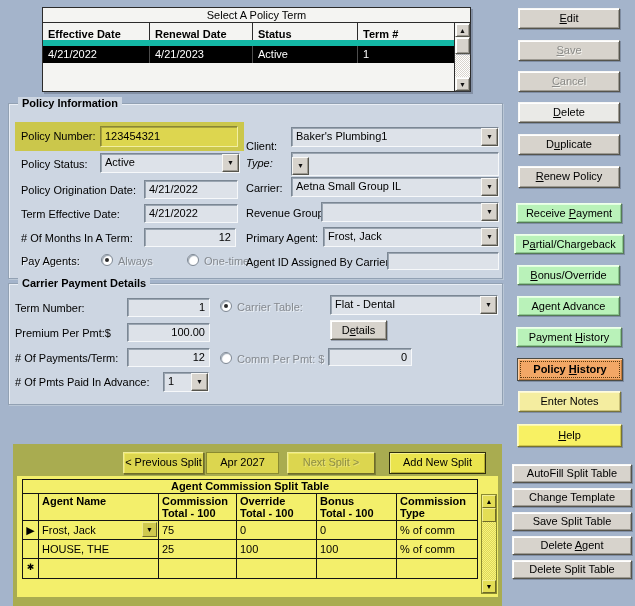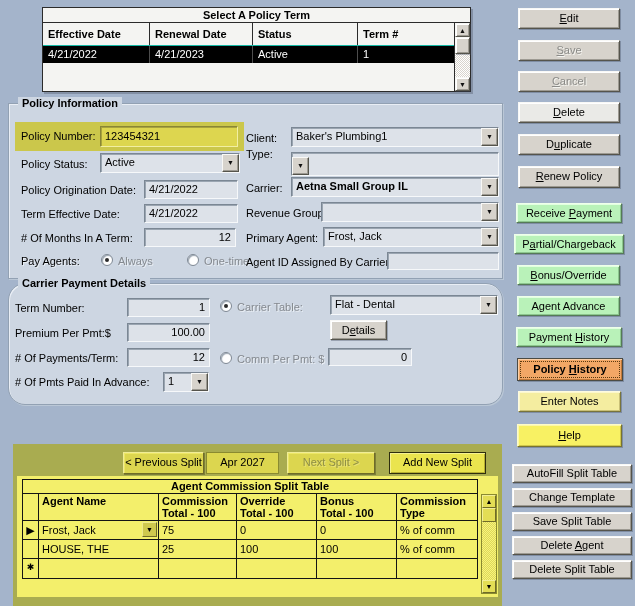--- a/index.html
+++ b/index.html
@@ -26,24 +26,24 @@
   .radio.checked::after { content:""; position:absolute; left:3px; top:3px; width:4px; height:4px;
            border-radius:50%; background:#2b2b2b; }
   .gb { position:absolute; background:#cdd6e2; border:1px solid #92a1b3;
         box-shadow:inset 1px 1px 0 #e9eef5, 1px 1px 0 #bac7d6; }
   .gb-title { position:absolute; top:-7px; left:9px; background:#cdd6e2; padding:0 4px; font-weight:bold;text-align:right; }
   u { text-decoration:underline; }
 
   
   .pt-table { position:absolute; left:42px; top:7px; width:429px; height:85px; background:#f4f4f2;
               border:1px solid #2b2b2b; box-shadow:2px 2px 0 rgba(90,100,120,.45); }
-  .pt-title { height:15px; border-bottom:1px solid #2b2b2b; text-align:center; font-weight:bold; padding-top:1px; }
+  .pt-title { height:15px; border-bottom:1px solid #2b2b2b; text-align:center; font-weight:normal; padding-top:1px; }
   .pt-main { display:flex; height:68px; }
   .pt-cols { flex:1; }
-  .pt-hrow { display:flex; height:23px; border-bottom:1px solid #14b8a6; font-weight:bold; }
+  .pt-hrow { display:flex; height:23px; border-bottom:6px solid #14b8a6; font-weight:bold; }
   .pt-hrow > div { padding:5px 0 0 5px; border-right:1px solid #2b2b2b; overflow:hidden; }
   .pt-row { display:flex; height:17px; background:#000; color:#fff; }
   .pt-row > div { padding:2px 0 0 5px; border-right:1px solid #4d4d4d; overflow:hidden; }
   .c1 { width:107px; } .c2 { width:103px; } .c3 { width:105px; } .c4 { flex:1; border-right:none !important; }
   .pt-scroll { width:16px; border-left:1px solid #2b2b2b; display:flex; flex-direction:column;
                background:repeating-conic-gradient(#ffffff 0 25%, #d8d4cd 0 50%) 0 0/2px 2px; }
   .sb-btn { height:14px; text-align:center; font-size:7px; line-height:13px; color:#111; }
   .sb-thumb { height:17px; }
   .sb-fill { flex:1; }
 
@@ -146,55 +146,55 @@
 
     <span class="lbl" style="left:12px; top:128px;"># Of Months In A Term:</span>
     <div class="field sunken num" style="left:135px; top:124px; width:92px; height:19px;">12</div>
 
     <span class="lbl dis-lbl" style="left:12px; top:151px; color:#000;">Pay Agents:</span>
     <span class="radio checked" style="left:92px; top:150px;"></span>
     <span class="lbl dis-lbl" style="left:109px; top:151px;">Always</span>
     <span class="radio" style="left:178px; top:150px;"></span>
     <span class="lbl dis-lbl" style="left:195px; top:151px;">One-time</span>
 
-    <span class="lbl" style="left:237px; top:28px;text-align:center;">Client:</span>
+    <span class="lbl" style="left:237px; top:36px;text-align:center;">Client:</span>
     <div class="combo" style="left:282px; top:23px; width:208px; height:20px;">
       <div class="ctext">Baker's Plumbing1</div>
       <div class="cbtn">▼</div>
     </div>
 
-    <span class="lbl" style="left:237px; top:44px;">Type:</span>
+    <span class="lbl" style="left:237px; top:53px;font-style:italic;">Type:</span>
     <div class="combo" style="left:282px; top:48px; width:208px; height:24px;flex-direction:column;">
       <div class="ctext">Dental</div>
       <div class="cbtn">▼</div>
     </div>
 
     <span class="lbl" style="left:237px; top:78px;">Carrier:</span>
-    <div class="combo" style="left:282px; top:73px; width:208px; height:20px;font-weight:bold;">
+    <div class="combo" style="left:282px; top:73px; width:208px; height:20px;">
       <div class="ctext">Aetna Small Group IL</div>
       <div class="cbtn">▼</div>
     </div>
 
     <span class="lbl" style="left:237px; top:103px;">Revenue Group:</span>
     <div class="combo" style="left:312px; top:98px; width:178px; height:20px;">
       <div class="ctext"></div>
       <div class="cbtn">▼</div>
     </div>
 
     <span class="lbl" style="left:237px; top:128px;">Primary Agent:</span>
     <div class="combo" style="left:314px; top:123px; width:176px; height:20px;">
       <div class="ctext">Frost, Jack</div>
       <div class="cbtn">▼</div>
     </div>
 
     <span class="lbl" style="left:237px; top:152px;">Agent ID Assigned By Carrier:</span>
     <div class="field sunken" style="left:378px; top:148px; width:112px; height:18px;"></div>
   </div>
 
-  <div class="gb" style="left:8px; top:283px; width:495px; height:122px;border-radius:17px;">
+  <div class="gb" style="left:8px; top:283px; width:495px; height:122px;">
     <span class="gb-title">Carrier Payment Details</span>
 
     <span class="lbl" style="left:6px; top:18px;">Term Number:</span>
     <div class="field sunken num" style="left:118px; top:14px; width:83px; height:19px;">1</div>
 
     <span class="lbl" style="left:6px; top:43px;">Premium Per Pmt:$</span>
     <div class="field sunken num" style="left:118px; top:39px; width:83px; height:19px;">100.00</div>
 
     <span class="lbl" style="left:6px; top:68px;"># Of Payments/Term:</span>
     <div class="field sunken num" style="left:118px; top:64px; width:83px; height:19px;">12</div>

